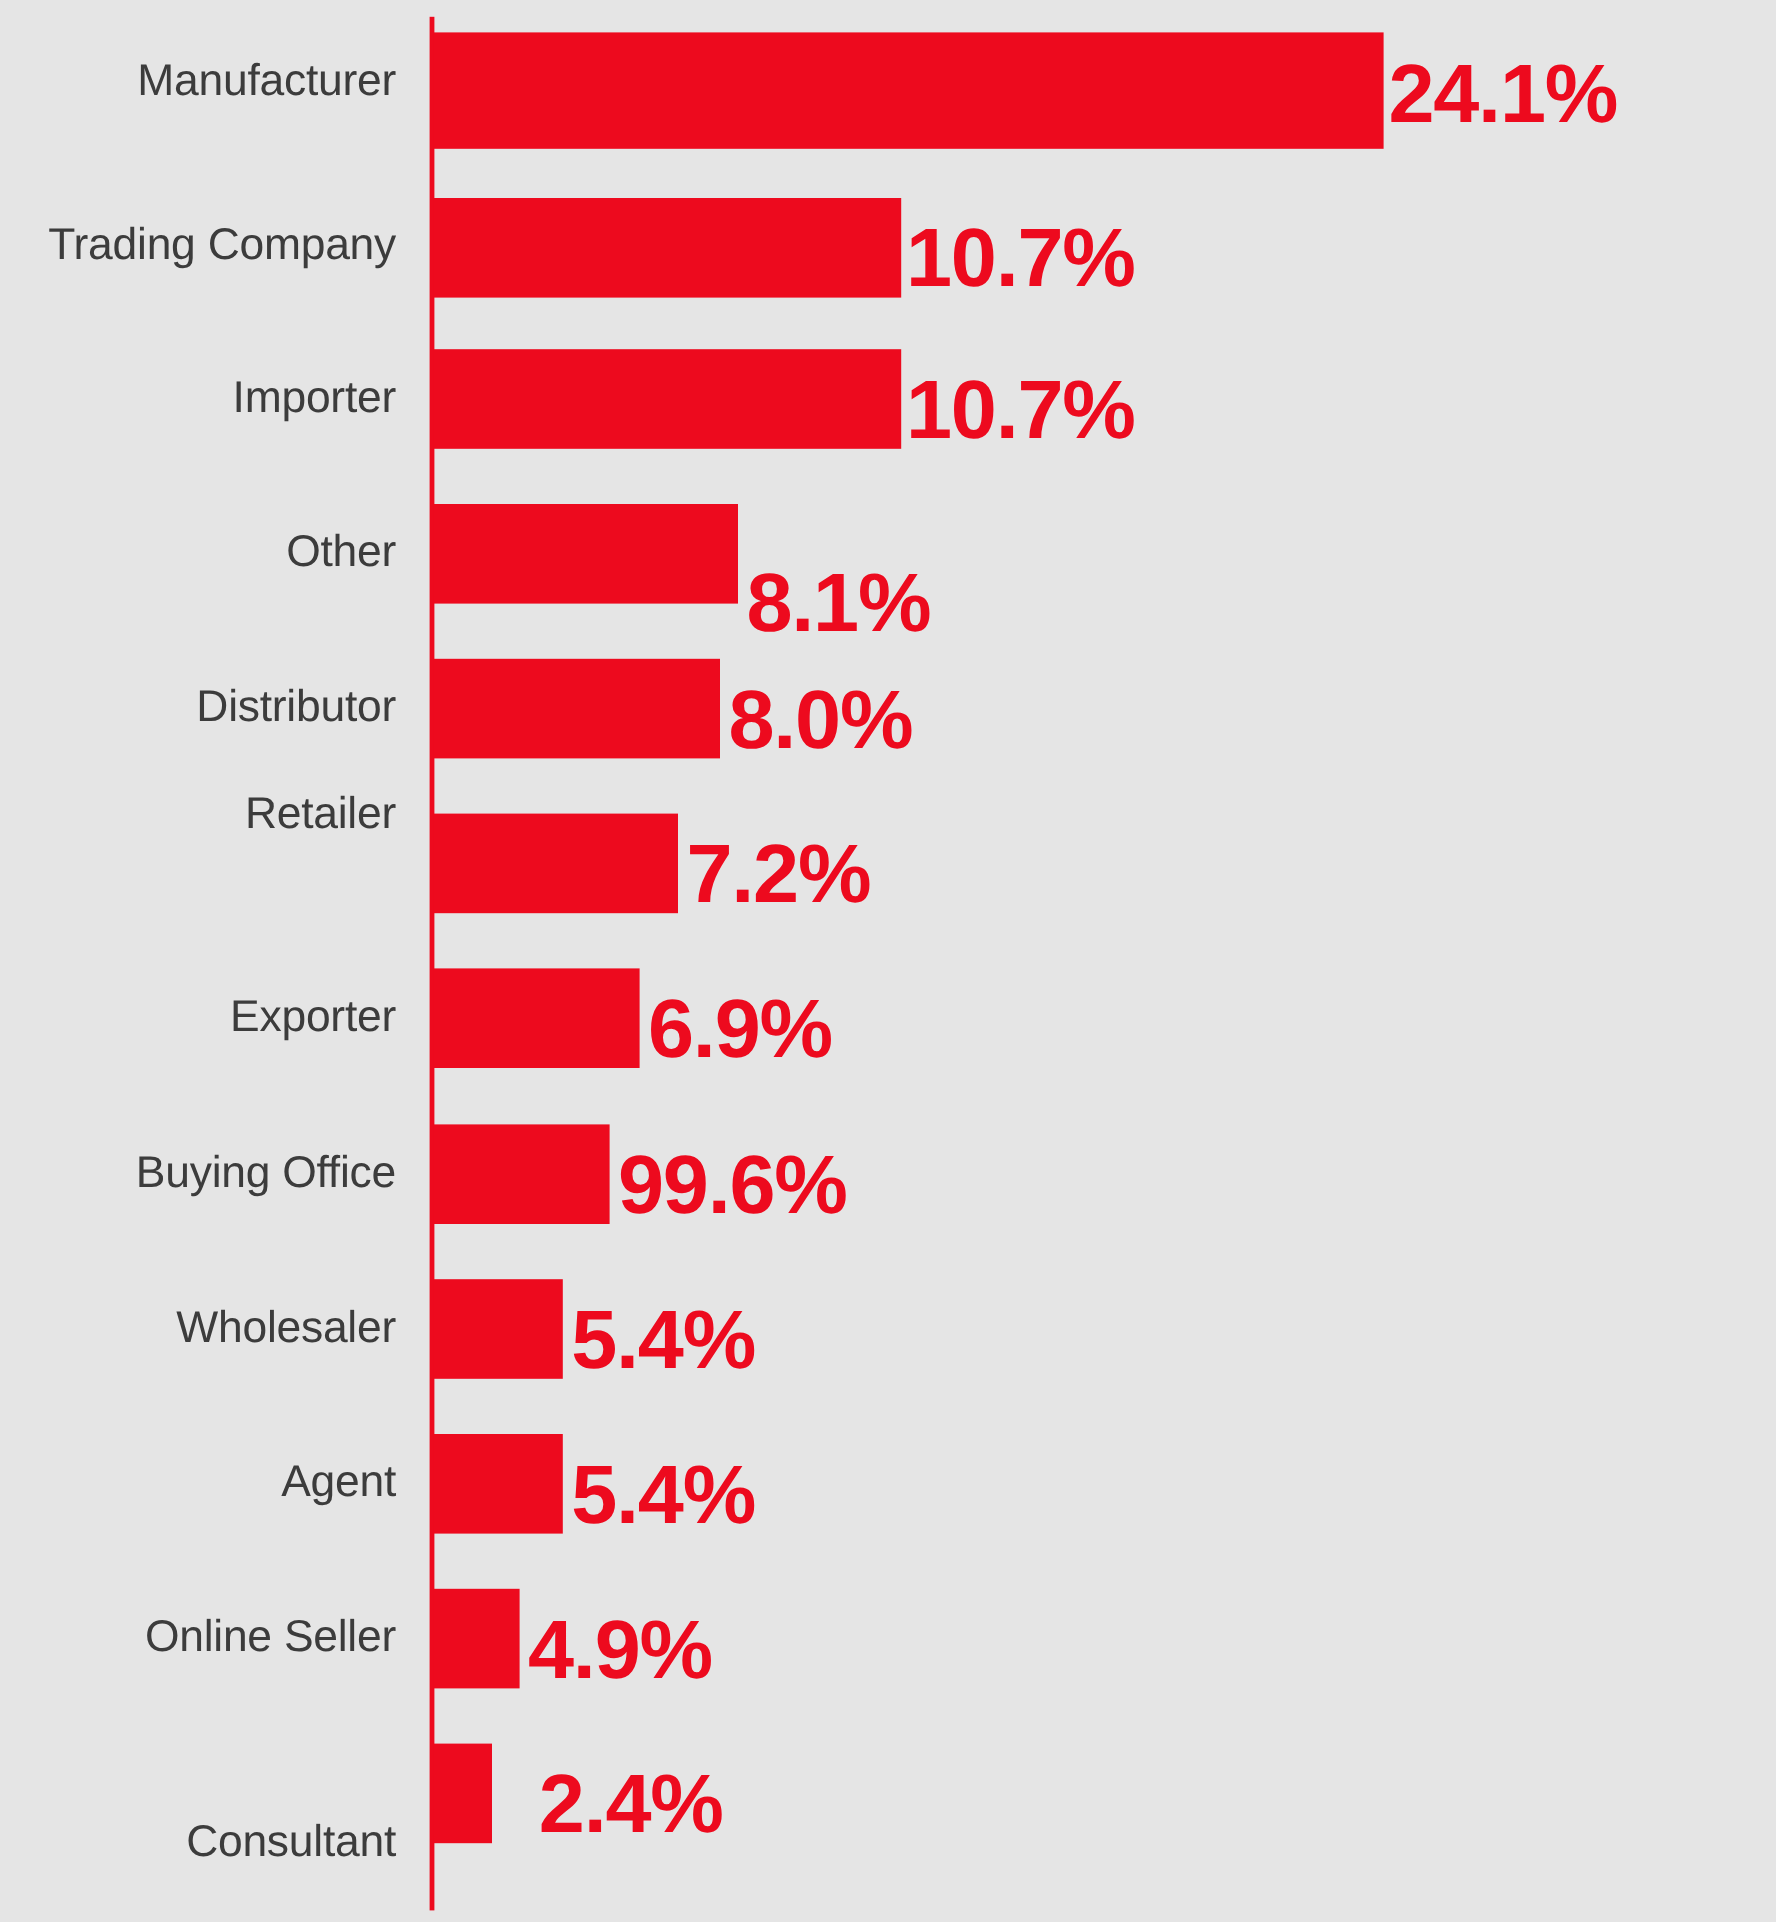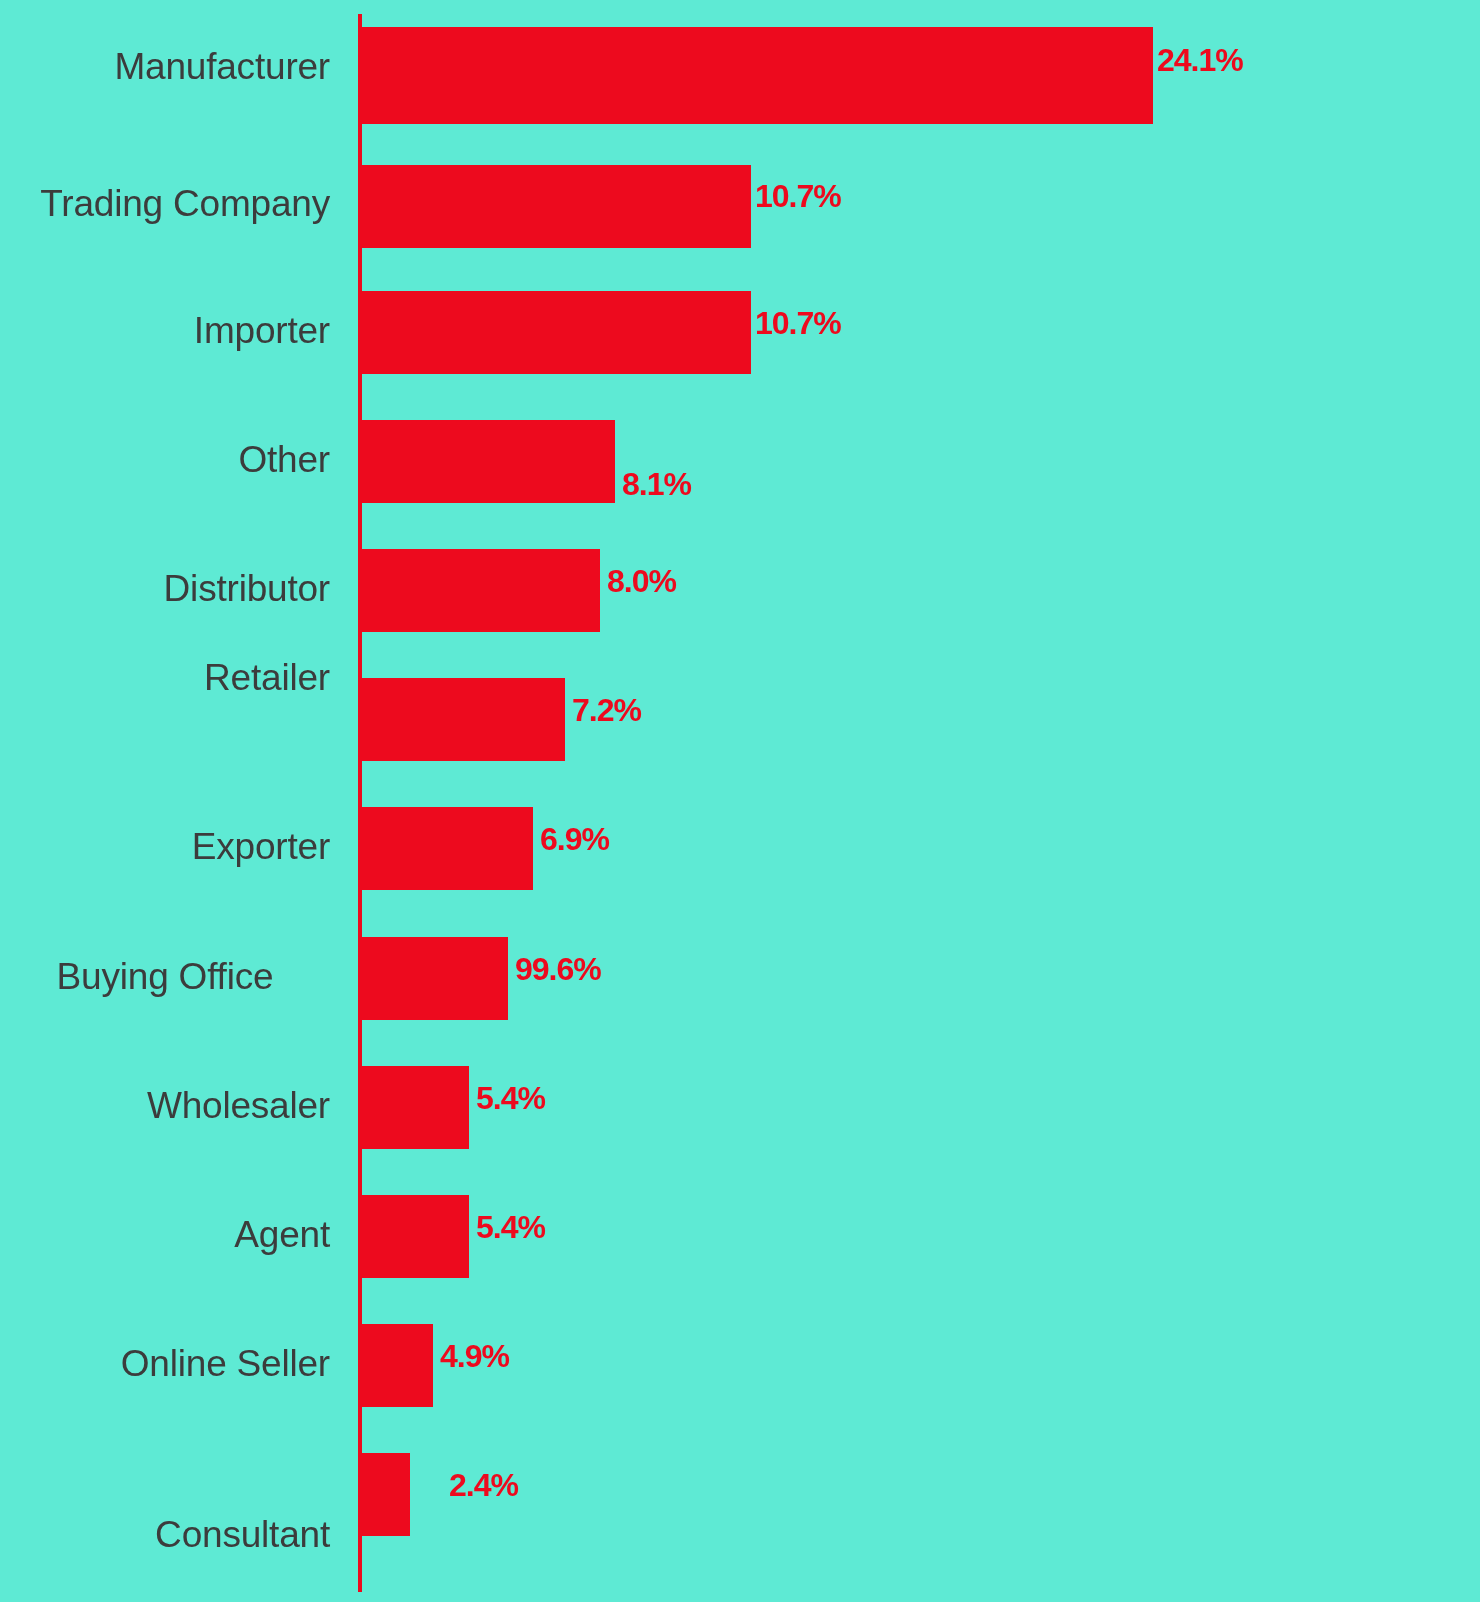--- a/index.html
+++ b/index.html
@@ -55,32 +55,32 @@
 
   .bar {
     position: absolute;
     left: 361px;
     background: #ED0A1E;
   }
 
   .value-label {
     position: absolute;
     color: #ED0A1E;
-    font-size: 32px;
+    font-size: 69px;
     font-weight: bold;
     font-family: "Liberation Sans", sans-serif;
     letter-spacing: -1px;
     white-space: nowrap;
     line-height: 1;
   }
 </style>
 </head>
 <body>
 
-<div id="chart-root" style="background: #5eead4;">
+<div id="chart-root" style="background: #e5e5e5;">
 
   <div id="axis-line" style="background: rgb(237, 10, 30);"></div>
 
   <div id="bars-container">
       <div class="bar-row">
         <div class="cat-label" style="top: 48px; color: rgb(60, 60, 60);">Manufacturer</div>
         <div class="bar" style="top: 27px; height: 97px; width: 792px; background: rgb(237, 10, 30);"></div>
         <div class="value-label" style="left: 1157px; top: 44px; color: rgb(237, 10, 30);">24.1%</div>
       </div>
       <div class="bar-row">
@@ -107,21 +107,21 @@
         <div class="cat-label" style="top: 659px; color: rgb(60, 60, 60);">Retailer</div>
         <div class="bar" style="top: 678px; height: 83px; width: 204px; background: rgb(237, 10, 30);"></div>
         <div class="value-label" style="left: 572px; top: 694px; color: rgb(237, 10, 30);">7.2%</div>
       </div>
       <div class="bar-row">
         <div class="cat-label" style="top: 828px; color: rgb(60, 60, 60);">Exporter</div>
         <div class="bar" style="top: 807px; height: 83px; width: 172px; background: rgb(237, 10, 30);"></div>
         <div class="value-label" style="left: 540px; top: 823px; color: rgb(237, 10, 30);">6.9%</div>
       </div>
       <div class="bar-row">
-        <div class="cat-label" style="top: 958px; color: rgb(60, 60, 60); text-align: center;">Buying Office</div>
+        <div class="cat-label" style="top: 958px; color: rgb(60, 60, 60);">Buying Office</div>
         <div class="bar" style="top: 937px; height: 83px; width: 147px; background: rgb(237, 10, 30);"></div>
         <div class="value-label" style="left: 515px; top: 953px; color: rgb(237, 10, 30);">99.6%</div>
       </div>
       <div class="bar-row">
         <div class="cat-label" style="top: 1087px; color: rgb(60, 60, 60);">Wholesaler</div>
         <div class="bar" style="top: 1066px; height: 83px; width: 108px; background: rgb(237, 10, 30);"></div>
         <div class="value-label" style="left: 476px; top: 1082px; color: rgb(237, 10, 30);">5.4%</div>
       </div>
       <div class="bar-row">
         <div class="cat-label" style="top: 1216px; color: rgb(60, 60, 60);">Agent</div>

